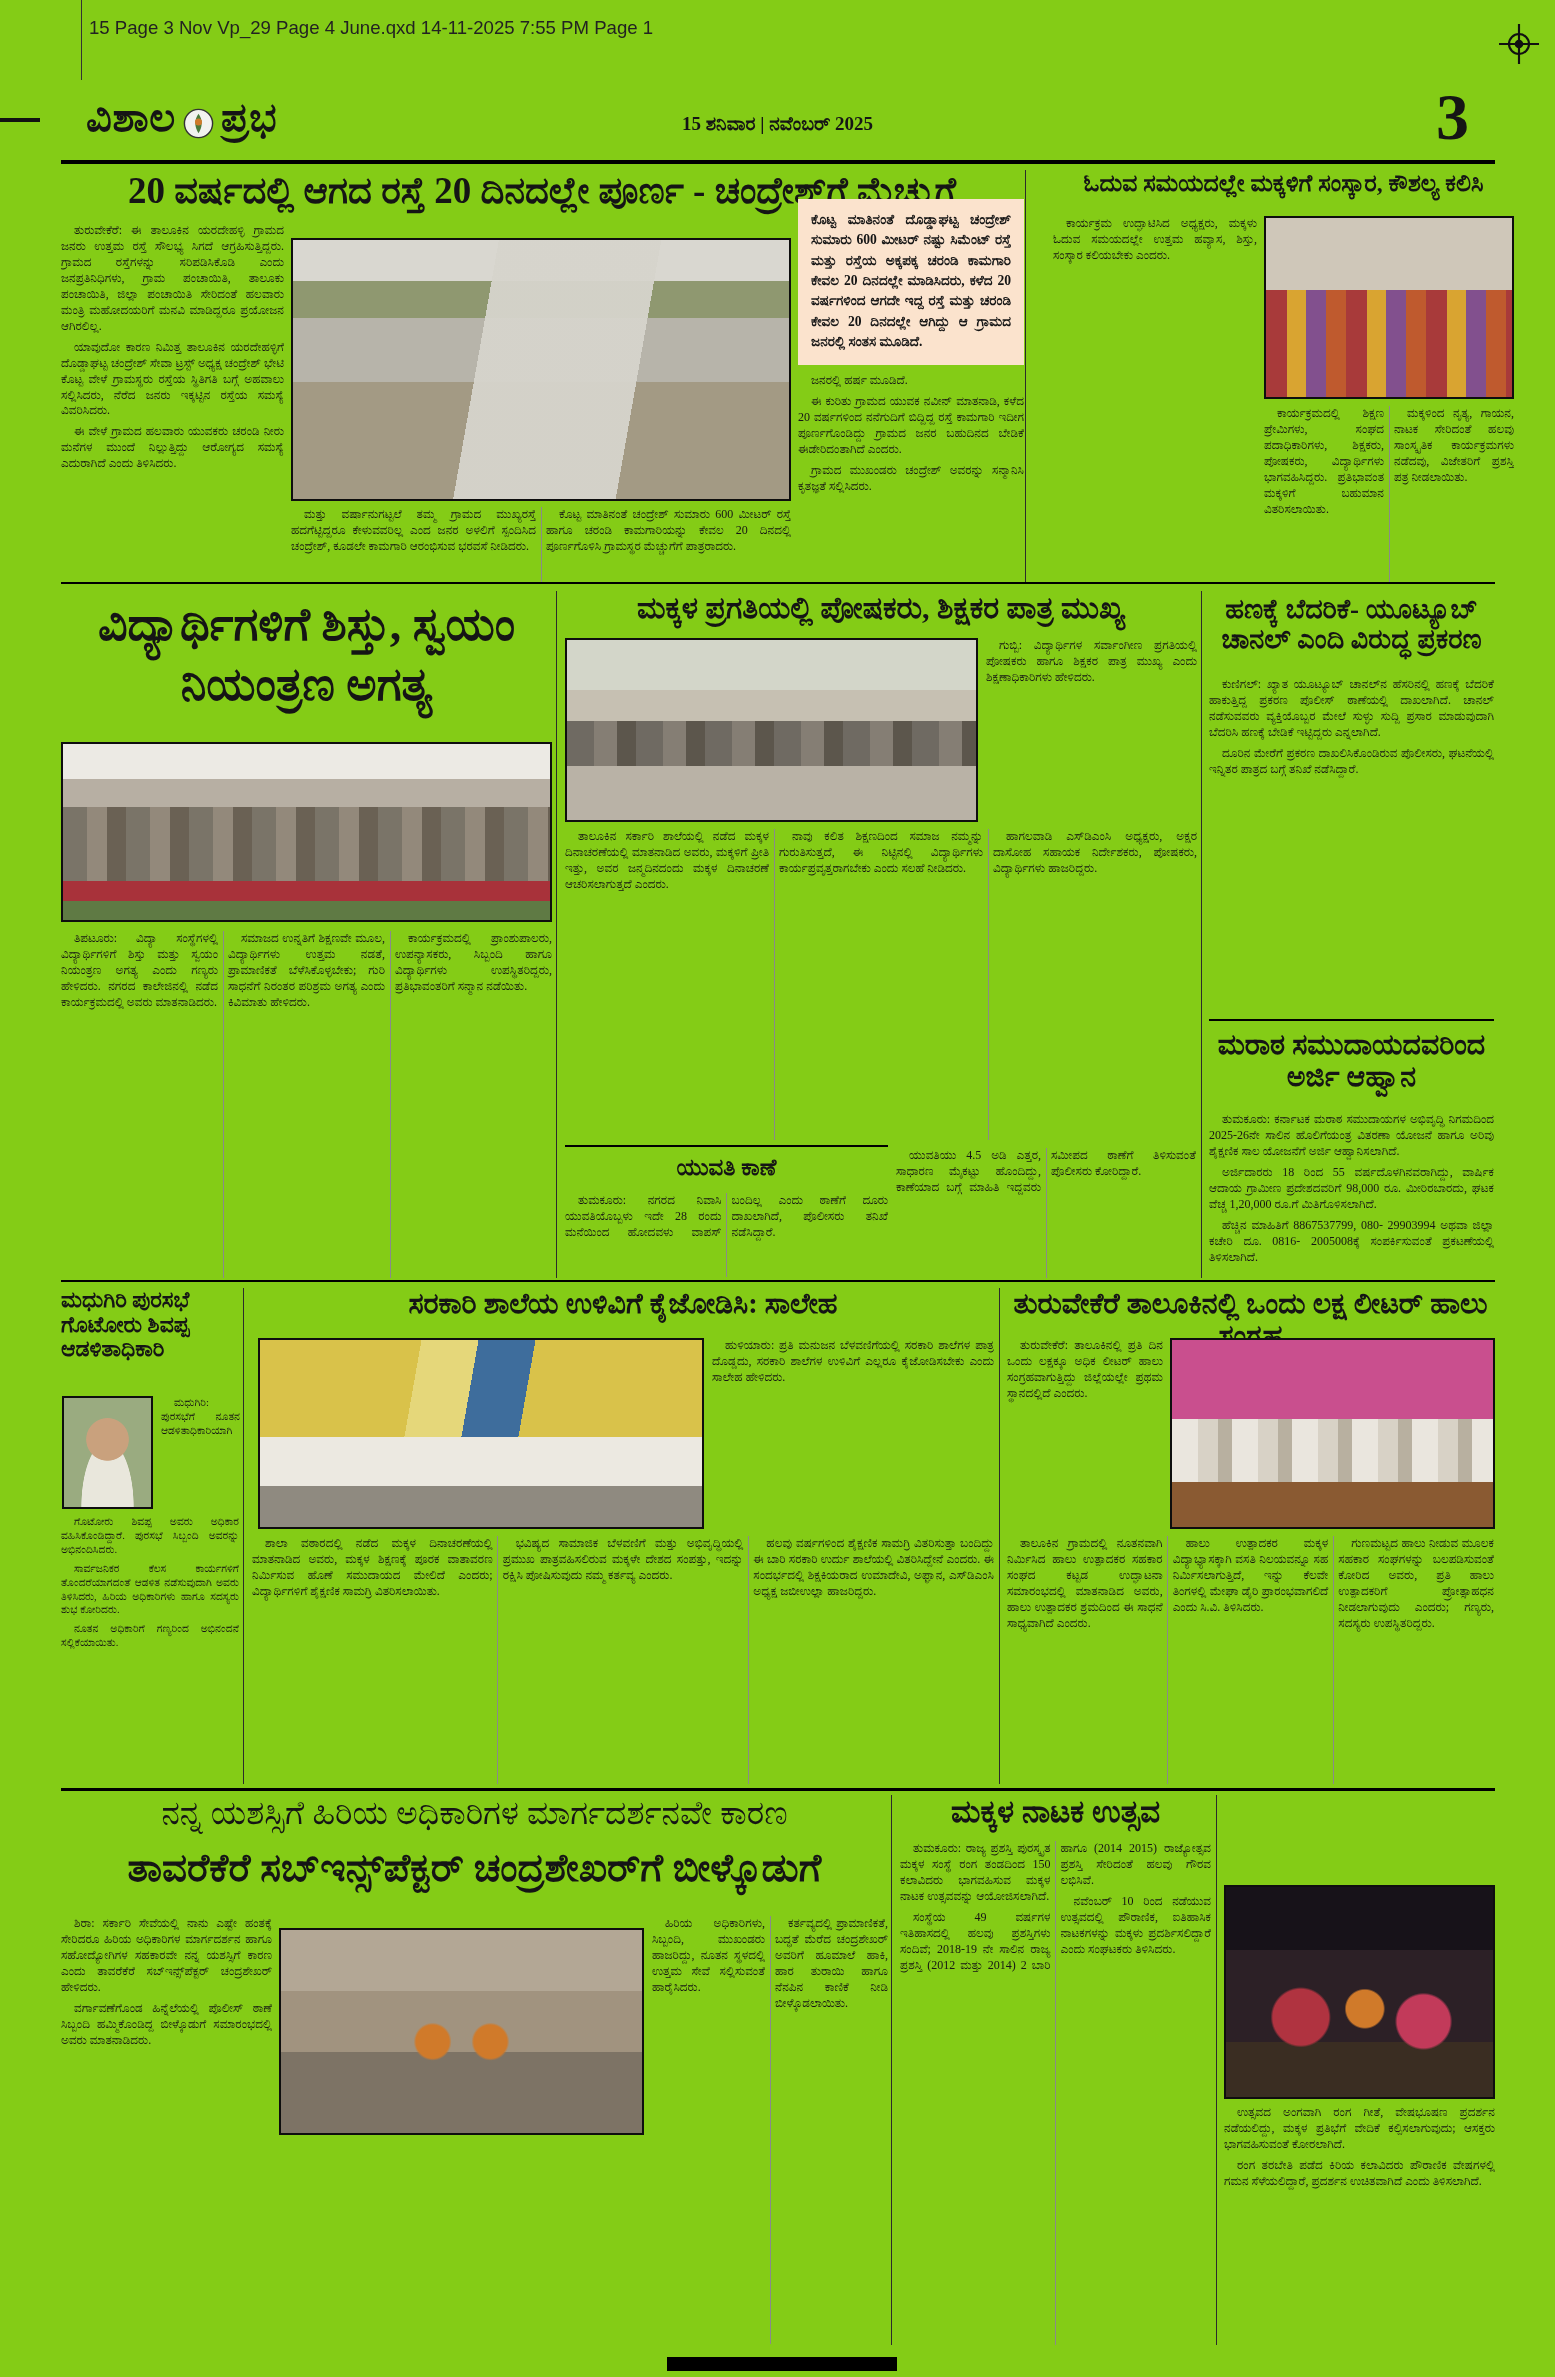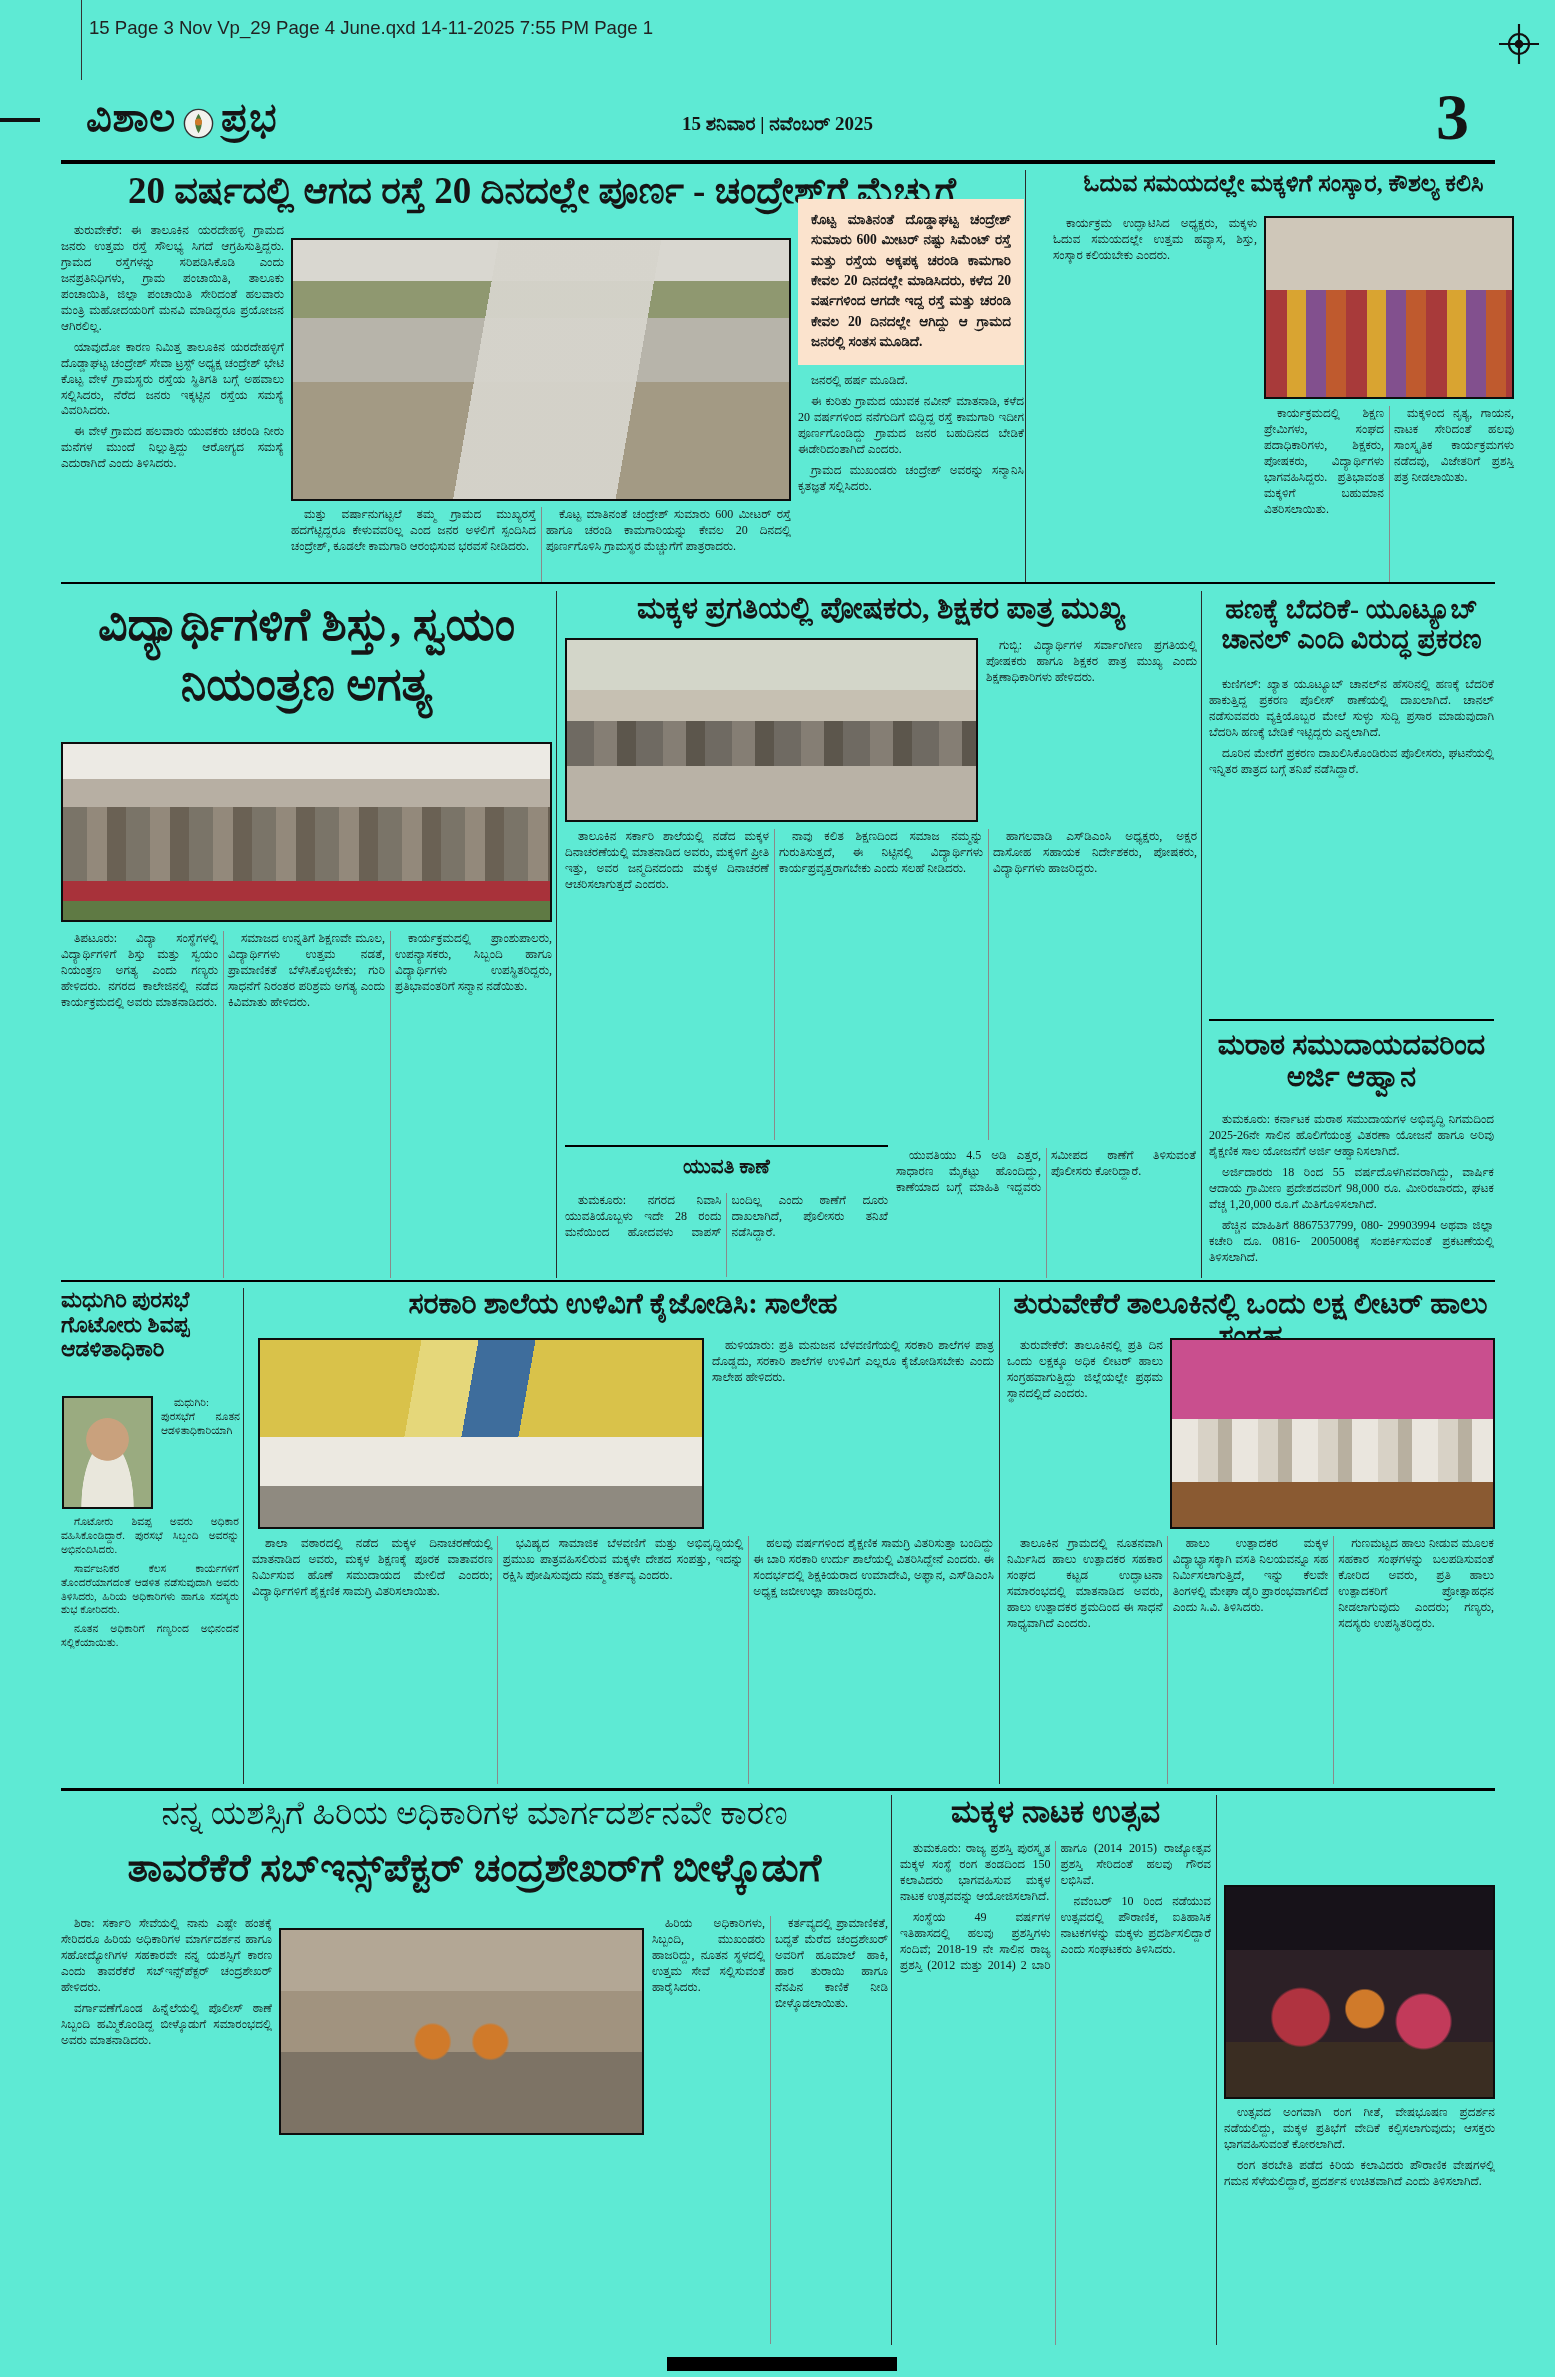--- a/index.html
+++ b/index.html
@@ -1,16 +1,16 @@
 <!DOCTYPE html>
 <html style="font-size:11.4px"><head>
 <meta charset="utf-8">
 <style>
   html,body{margin:0;padding:0;background:#dcdcdc;}
-  .page{position:relative;width:1555px;height:2377px;background:#5eead4;margin:0 auto;
+  .page{position:relative;width:1555px;height:2377px;background:#84cc16;margin:0 auto;
         font-family:"Liberation Serif",serif;color:#151515;overflow:hidden;}
   .abs{position:absolute;box-sizing:border-box;}
   .slug{font-family:"Liberation Sans",sans-serif;font-size:18.6px;color:#222;}
   .mast-title{font-weight:bold;font-size:40px;letter-spacing:0.7px;display:flex;align-items:center;gap:7.1px;}
   .edition{font-weight:bold;font-size:19px;text-align:center;}
   .pagenum{font-weight:bold;font-size:66px;line-height:1;}
   .hd{font-weight:bold;text-align:center;line-height:1.12;}
   .txt{font-size:12px;line-height:1.33;text-align:justify;overflow:hidden;}
   .txt p{margin:0 0 5px;text-indent:13px;}
   .txt-sm{font-size:10.7px;line-height:1.3;}
@@ -113,21 +113,21 @@
     <div class="abs photo ph-seated" style="left:0;top:47px;width:413px;height:184px;"></div>
     <div class="abs txt" style="left:421px;top:47px;width:211px;height:184px;">
       <p>ಗುಬ್ಬಿ: ವಿದ್ಯಾರ್ಥಿಗಳ ಸರ್ವಾಂಗೀಣ ಪ್ರಗತಿಯಲ್ಲಿ ಪೋಷಕರು ಹಾಗೂ ಶಿಕ್ಷಕರ ಪಾತ್ರ ಮುಖ್ಯ ಎಂದು ಶಿಕ್ಷಣಾಧಿಕಾರಿಗಳು ಹೇಳಿದರು.</p>
     </div>
     <div class="abs txt cols3" style="left:0;top:238px;width:632px;height:311px;">
       <p>ತಾಲೂಕಿನ ಸರ್ಕಾರಿ ಶಾಲೆಯಲ್ಲಿ ನಡೆದ ಮಕ್ಕಳ ದಿನಾಚರಣೆಯಲ್ಲಿ ಮಾತನಾಡಿದ ಅವರು, ಮಕ್ಕಳಿಗೆ ಪ್ರೀತಿ ಇತ್ತು, ಅವರ ಜನ್ಮದಿನದಂದು ಮಕ್ಕಳ ದಿನಾಚರಣೆ ಆಚರಿಸಲಾಗುತ್ತದೆ ಎಂದರು.</p>
       <p>ನಾವು ಕಲಿತ ಶಿಕ್ಷಣದಿಂದ ಸಮಾಜ ನಮ್ಮನ್ನು ಗುರುತಿಸುತ್ತದೆ, ಈ ನಿಟ್ಟಿನಲ್ಲಿ ವಿದ್ಯಾರ್ಥಿಗಳು ಕಾರ್ಯಪ್ರವೃತ್ತರಾಗಬೇಕು ಎಂದು ಸಲಹೆ ನೀಡಿದರು.</p>
       <p>ಹಾಗಲವಾಡಿ ಎಸ್‌ಡಿಎಂಸಿ ಅಧ್ಯಕ್ಷರು, ಅಕ್ಷರ ದಾಸೋಹ ಸಹಾಯಕ ನಿರ್ದೇಶಕರು, ಪೋಷಕರು, ವಿದ್ಯಾರ್ಥಿಗಳು ಹಾಜರಿದ್ದರು.</p>
     </div>
     <div class="abs hdiv" style="left:0;top:554px;width:323px;height:2.1px;"></div>
-    <div class="abs hd" style="left:0;top:564px;width:323px;font-size:20px;">ಯುವತಿ ಕಾಣೆ</div>
+    <div class="abs hd" style="left:0;top:564px;width:323px;font-size:23px;">ಯುವತಿ ಕಾಣೆ</div>
     <div class="abs txt cols2" style="left:0;top:602px;width:323px;height:84px;">
       <p>ತುಮಕೂರು: ನಗರದ ನಿವಾಸಿ ಯುವತಿಯೊಬ್ಬಳು ಇದೇ 28 ರಂದು ಮನೆಯಿಂದ ಹೋದವಳು ವಾಪಸ್ ಬಂದಿಲ್ಲ ಎಂದು ಠಾಣೆಗೆ ದೂರು ದಾಖಲಾಗಿದೆ, ಪೊಲೀಸರು ತನಿಖೆ ನಡೆಸಿದ್ದಾರೆ.</p>
     </div>
     <div class="abs txt cols2" style="left:331px;top:557px;width:300px;height:130px;">
       <p>ಯುವತಿಯು 4.5 ಅಡಿ ಎತ್ತರ, ಸಾಧಾರಣ ಮೈಕಟ್ಟು ಹೊಂದಿದ್ದು, ಕಾಣೆಯಾದ ಬಗ್ಗೆ ಮಾಹಿತಿ ಇದ್ದವರು ಸಮೀಪದ ಠಾಣೆಗೆ ತಿಳಿಸುವಂತೆ ಪೊಲೀಸರು ಕೋರಿದ್ದಾರೆ.</p>
     </div>
   </div>
   <div class="abs vdiv" style="left:1201px;top:591px;height:687px;"></div>
 
   <div class="abs" style="left:1209px;top:591px;width:285px;height:687px;">

